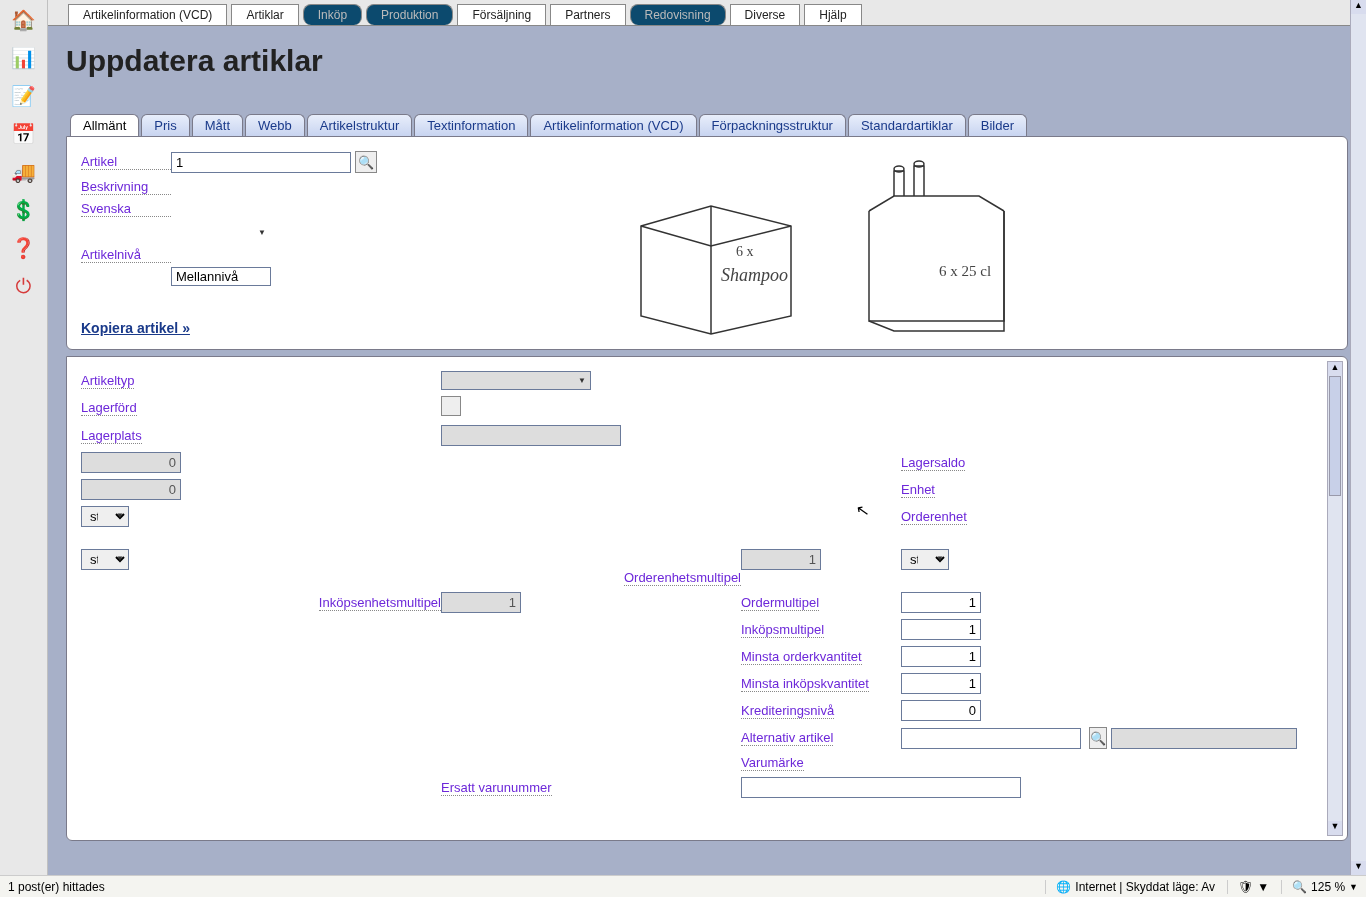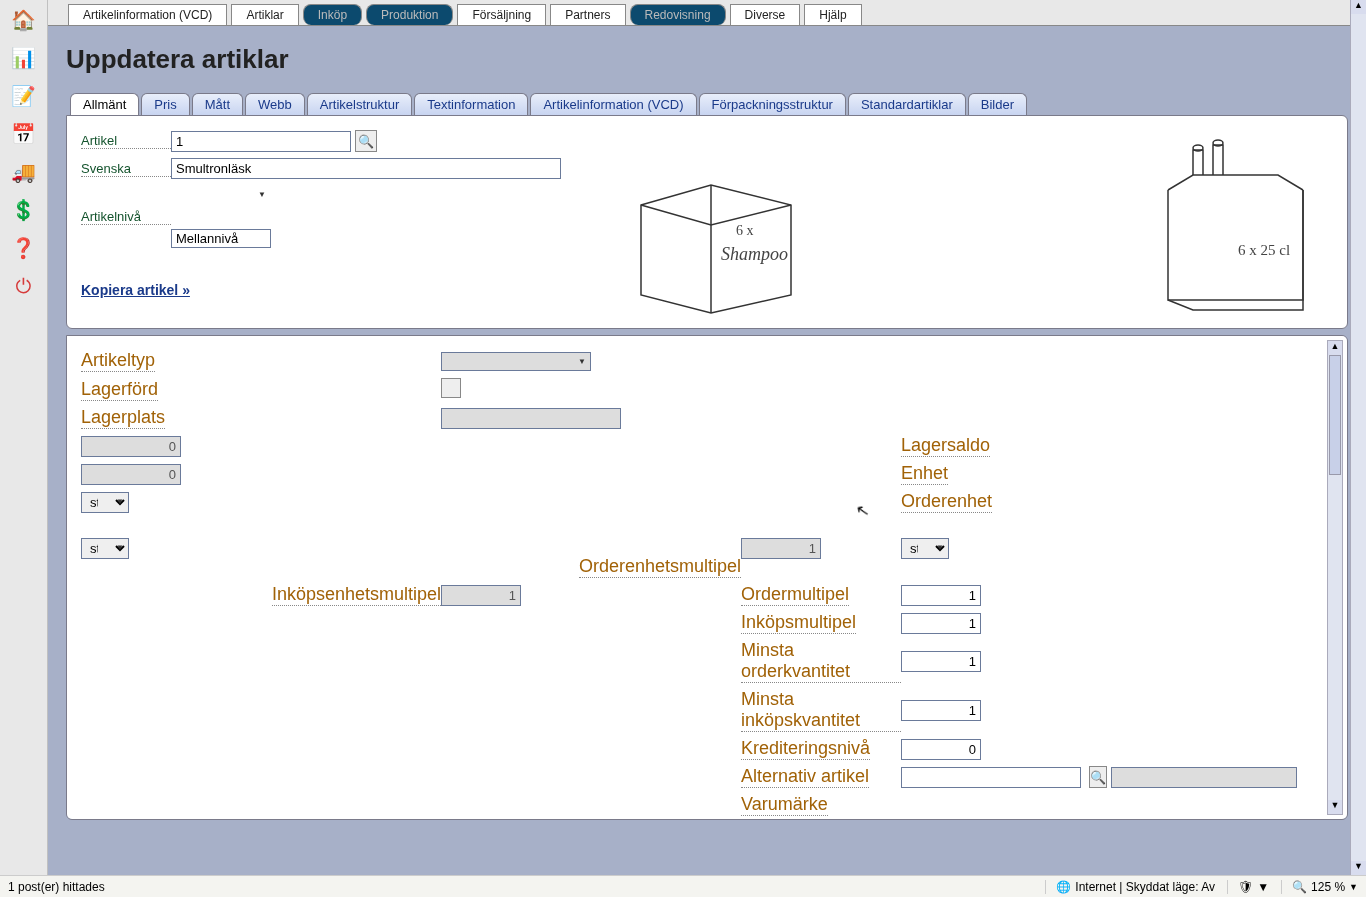--- a/index.html
+++ b/index.html
@@ -57,24 +57,24 @@
 }
 .top-tab.disabled { color: #bbb; background:#0c4a6e;border-radius:8px;}
 .content-wrap {
   flex: 1;
   background: #a7b0c8;
   padding: 18px 18px 6px 18px;
   overflow: hidden;
   position: relative;
 }
 .page-title {
-  font-size: 26px;
+  font-size: 30px;
   font-weight: bold;
   color: #222;
-  margin-bottom: 18px;
+  margin-bottom: 36px;
 }
 .sub-tabs {
   display: flex;
   align-items: flex-end;
   gap: 0;
   margin-left: 4px;
 }
 .sub-tab {
   border: 1px solid #7a7a8a;
   border-bottom: none;
@@ -107,21 +107,21 @@
 }
 .form-col { flex: 0 0 500px; }
 .row {
   display: flex;
   align-items: center;
   margin-bottom: 6px;
 }
 .row label {
   width: 90px;
   font-size: 13px;
-  color: #14532d;
+  color: #6d28d9;
   border-bottom: 1px dotted #888;
 }
 .input-txt {
   border: 1px solid #6a7a9a;
   background: #fff;
   font-size: 13px;
   padding: 2px 4px;
 }
 .input-txt.w-art { width: 180px; }
 .input-txt.w-desc { width: 390px; }
@@ -152,40 +152,40 @@
   font-weight: bold;
   text-decoration: underline;
   font-size: 14px;
   cursor: pointer;
   display: inline-block;
   margin-top: 28px;
 }
 .img-col {
   flex: 1;
   display: flex;
-  gap: 20px;
+  gap: 33px;
   align-items: center;
-  justify-content: space-between;
+  justify-content: flex-start;
 }
 .img-col svg { display:block;}
 .lower-panel {
   margin-top: 6px;
   height: 485px;
   overflow-y: scroll;
   position: relative;
 }
 .lower-grid {
   display: grid;
   grid-template-columns: 360px 300px 160px 100px;
   row-gap: 6px;
   align-items: center;
 }
 .lbl {
-  font-size: 18px;
-  color: #a16207;
+  font-size: 13px;
+  color: #6d28d9;
   border-bottom: 1px dotted #888;
   display: inline-block;
 }
 .cell {}
 .num-input {
   width: 100px;
   border: 1px solid #6a7a9a;
   text-align: right;
   padding: 2px 4px;
   font-size: 13px;
@@ -288,22 +288,24 @@
       <div class="panel upper-panel">
         <div class="form-col">
           <div class="row">
             <label>Artikel</label>
             <input class="input-txt w-art" value="1" style="">
             <button class="search-btn">
                 <span>🔍</span>
               </button>
           </div>
           <div class="row">
+            <label>Beskrivning</label>
+          </div>
+          <div class="row">
             <label>Svenska</label>
-            <input class="input-txt w-desc" value="Smultronläsk" style="">
           </div>
           <div class="row">
             <label>Artikelnivå</label>
             <span class="select-wrap">
               <select class="select-box" style="width:100px;margin-top:44px;">
                 <option>Mellannivå</option>
               </select>
             </span>
           </div>
           <a class="copy-link">Kopiera artikel »</a>

